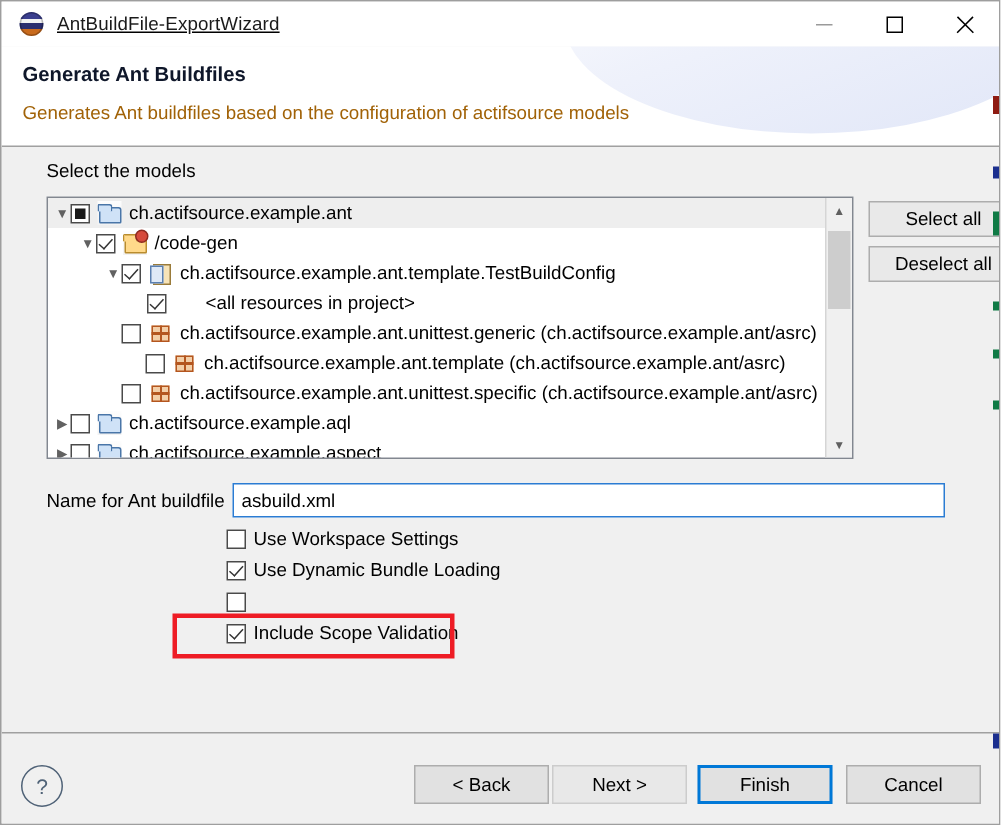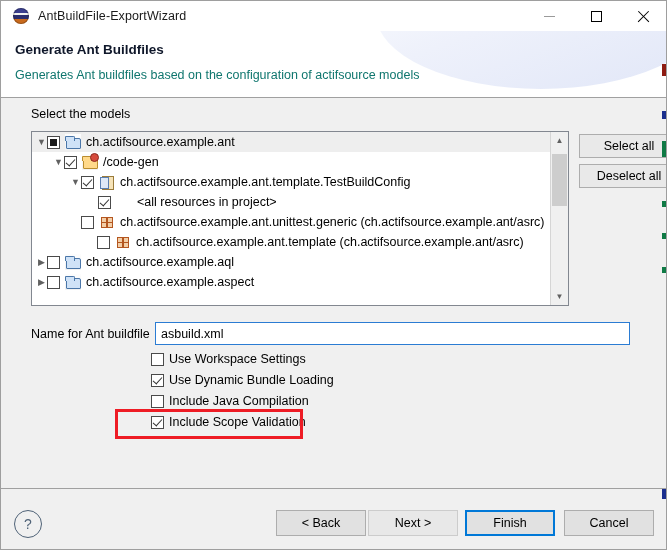--- a/index.html
+++ b/index.html
@@ -14,21 +14,21 @@
     box-sizing:border-box;
     border:1px solid #9e9e9e;
     background:#f0f0f0;
     overflow:hidden;
   }
 
   
   .titlebar{
     position:absolute;left:0;top:0;width:665px;height:30px;
     background:#ffffff;
-    display:flex;align-items:center;
+    display:flex;align-items:center;text-decoration:underline;
   }
   .app-icon{
     width:16px;height:16px;margin-left:12px;margin-right:9px;
     border-radius:50%;
     background:linear-gradient(180deg,#3b3f8f 0%,#3b3f8f 30%,#f2f2f2 30%,#f2f2f2 44%,#2b2e6e 44%,#2b2e6e 70%,#c96a1c 70%,#c96a1c 100%);
     box-shadow:inset 0 0 0 1px rgba(0,0,0,.25);
     flex:none;
   }
   .title-text{
     font-size:12.5px;color:#1a1a1a;letter-spacing:.1px;
@@ -64,21 +64,21 @@
     border-radius:50%;
     background:linear-gradient(160deg,#ffffff 0%,#eef1fb 45%,#dfe5f7 100%);
     opacity:.95;
   }
   .header-title{
     position:absolute;left:14px;top:11px;
     font-size:13.5px;font-weight:bold;color:#0f172a;
   }
   .header-sub{
     position:absolute;left:14px;top:37px;
-    font-size:12.5px;color:#0f766e;
+    font-size:12.5px;color:#a16207;
   }
 
   
   .body{
     position:absolute;left:16px;top:97px;width:665px;height:390px;
     background:#f0f0f0;
   }
   .section-label{
     position:absolute;left:14px;top:9px;font-size:12.5px;color:#000;
   }
@@ -307,20 +307,26 @@
             <span class="cb"></span>
             <span class="ico ico-pkg"></span>
             <span class="lbl">ch.actifsource.example.ant.unittest.generic (ch.actifsource.example.ant/asrc)</span>
           </div>
           <div class="row" style="padding-left: 38px; margin-left: 16px;">
             <span class="arrow none">▶</span>
             <span class="cb"></span>
             <span class="ico ico-pkg"></span>
             <span class="lbl">ch.actifsource.example.ant.template (ch.actifsource.example.ant/asrc)</span>
           </div>
+          <div class="row" style="padding-left: 38px;">
+            <span class="arrow none">▶</span>
+            <span class="cb"></span>
+            <span class="ico ico-pkg"></span>
+            <span class="lbl">ch.actifsource.example.ant.unittest.specific (ch.actifsource.example.ant/asrc)</span>
+          </div>
           <div class="row" style="padding-left: 4px;">
             <span class="arrow">▶</span>
             <span class="cb"></span>
             <span class="ico ico-folder ico-folder-blue"></span>
             <span class="lbl">ch.actifsource.example.aql</span>
           </div>
           <div class="row" style="padding-left: 4px;">
             <span class="arrow">▶</span>
             <span class="cb"></span>
             <span class="ico ico-folder ico-folder-blue"></span>
@@ -343,21 +349,20 @@
     <div class="opt" id="opt0">
       <span class="cb"></span>
       <span>Use Workspace Settings</span>
     </div>
     <div class="opt" id="opt1">
       <span class="cb checked"></span>
       <span>Use Dynamic Bundle Loading</span>
     </div>
     <div class="opt" id="opt2">
       <span class="cb"></span>
-      <span>Include Java Compilation</span>
     </div>
     <div class="opt" id="opt3">
       <span class="cb checked"></span>
       <span>Include Scope Validation</span>
     </div>
   </div>
 
   <div class="redbox"></div>
 
   <div class="footer"></div>

